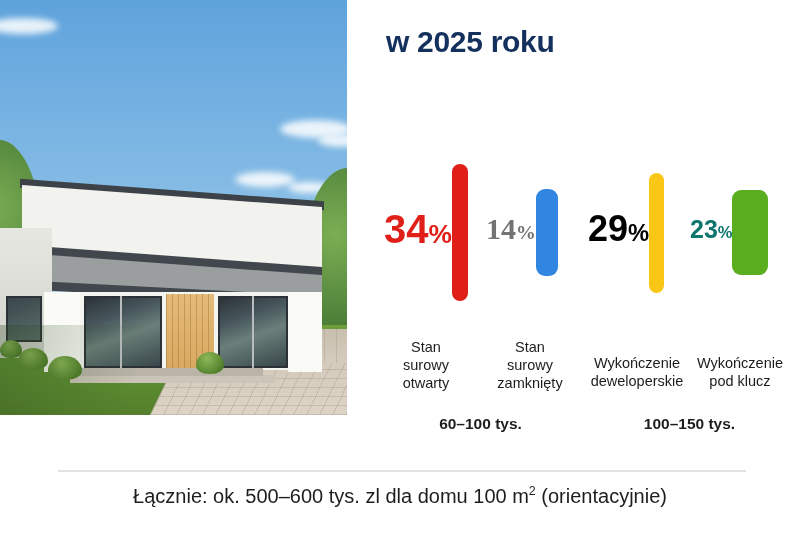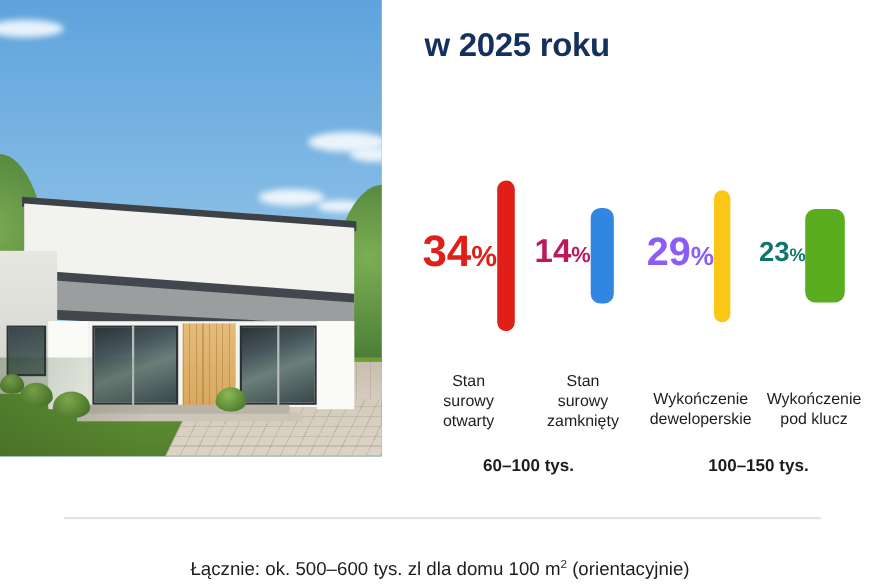--- a/index.html
+++ b/index.html
@@ -279,23 +279,22 @@
     height: 1.5px;
     background: #e3e3e3;
   }
 
   .footer {
     position: absolute;
     left: 0;
     top: 484px;
     width: 800px;
     text-align: center;
-    font-size: 17px;
+    font-size: 20px;
     color: #1d1d1d;
-    margin-top: 23px;
   }
   .footer sup { font-size: 0.62em; vertical-align: super; }
 </style>
 </head>
 <body>
 
 <div class="infographic">
 
   <div class="photo">
     <div class="sky"></div>
@@ -337,25 +336,25 @@
   <div class="title">
     <div>w 2025 roku</div>
   </div>
 
   <div class="chart" id="chart">
       <div class="bar-col" style="left: 8px; width: 84px;">
         <div class="pct" style="font-size: 40px; color: rgb(224, 31, 24);"><span class="num">34</span><span class="sym">%</span></div>
         <div class="bar" style="background: rgb(224, 31, 24); height: 137px;"></div>
       </div>
       <div class="bar-col" style="left: 110px; width: 72px;">
-        <div class="pct" style="font-size: 30px; color: #be185d;"><span class="num">14</span><span class="sym">%</span></div>
+        <div class="pct" style="font-size: 30px; color: #737373; font-family: Liberation Serif, serif;"><span class="num">14</span><span class="sym">%</span></div>
         <div class="bar" style="background: rgb(48, 134, 224); height: 87px;"></div>
       </div>
       <div class="bar-col" style="left: 212px; width: 76px;">
-        <div class="pct" style="font-size: 36px; color: #8b5cf6;"><span class="num">29</span><span class="sym">%</span></div>
+        <div class="pct" style="font-size: 36px; color: #000000;"><span class="num">29</span><span class="sym">%</span></div>
         <div class="bar" style="background: rgb(251, 199, 23); height: 120px;"></div>
       </div>
       <div class="bar-col" style="left: 314px; width: 78px;">
         <div class="pct" style="font-size: 25px; color: #0f766e;"><span class="num">23</span><span class="sym">%</span></div>
         <div class="bar" style="background: rgb(90, 173, 30); height: 85px;"></div>
       </div>
     </div>
 
   <div class="cats" id="cats">
       <div class="cat" style="left: 0px; width: 100px;">

